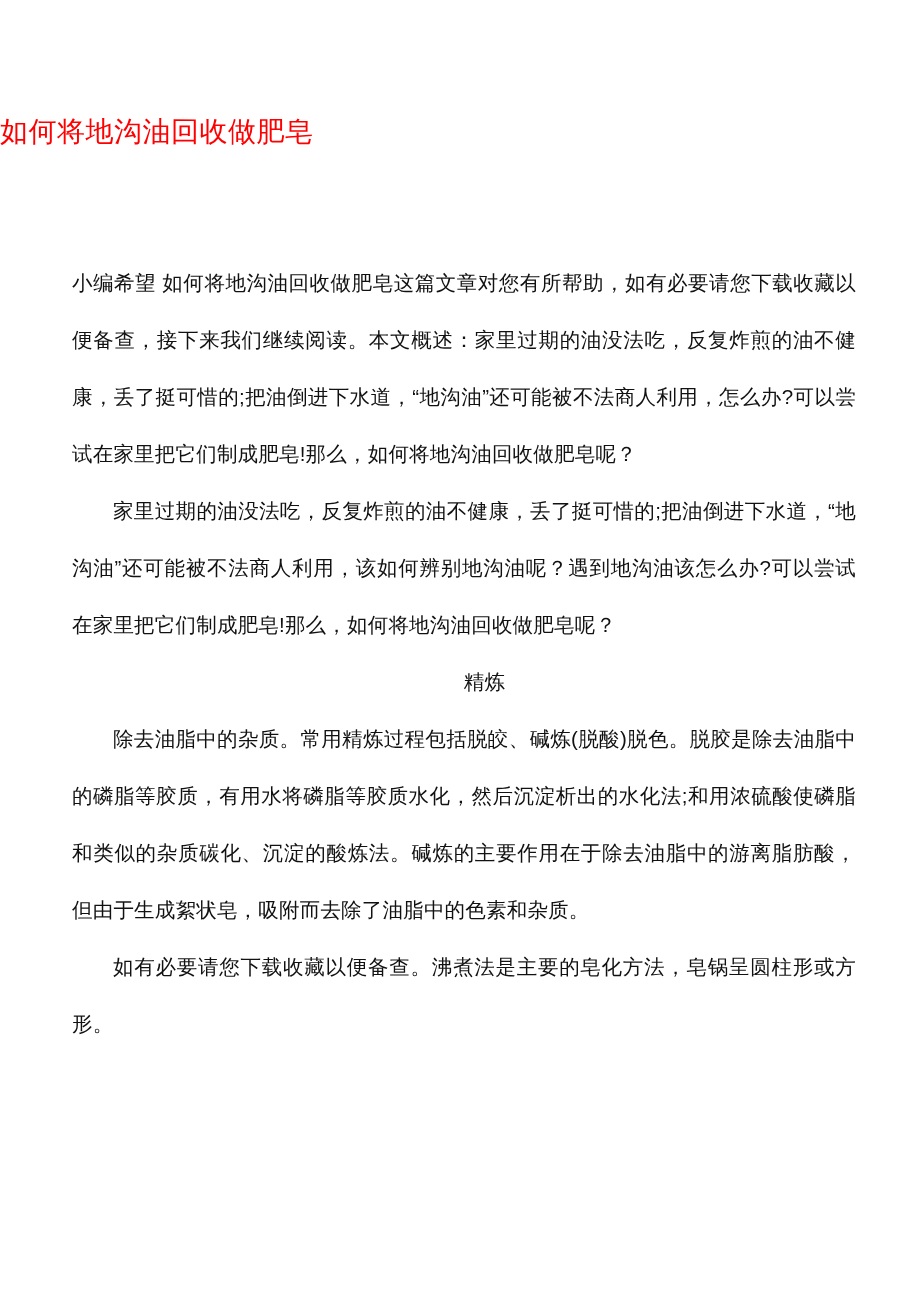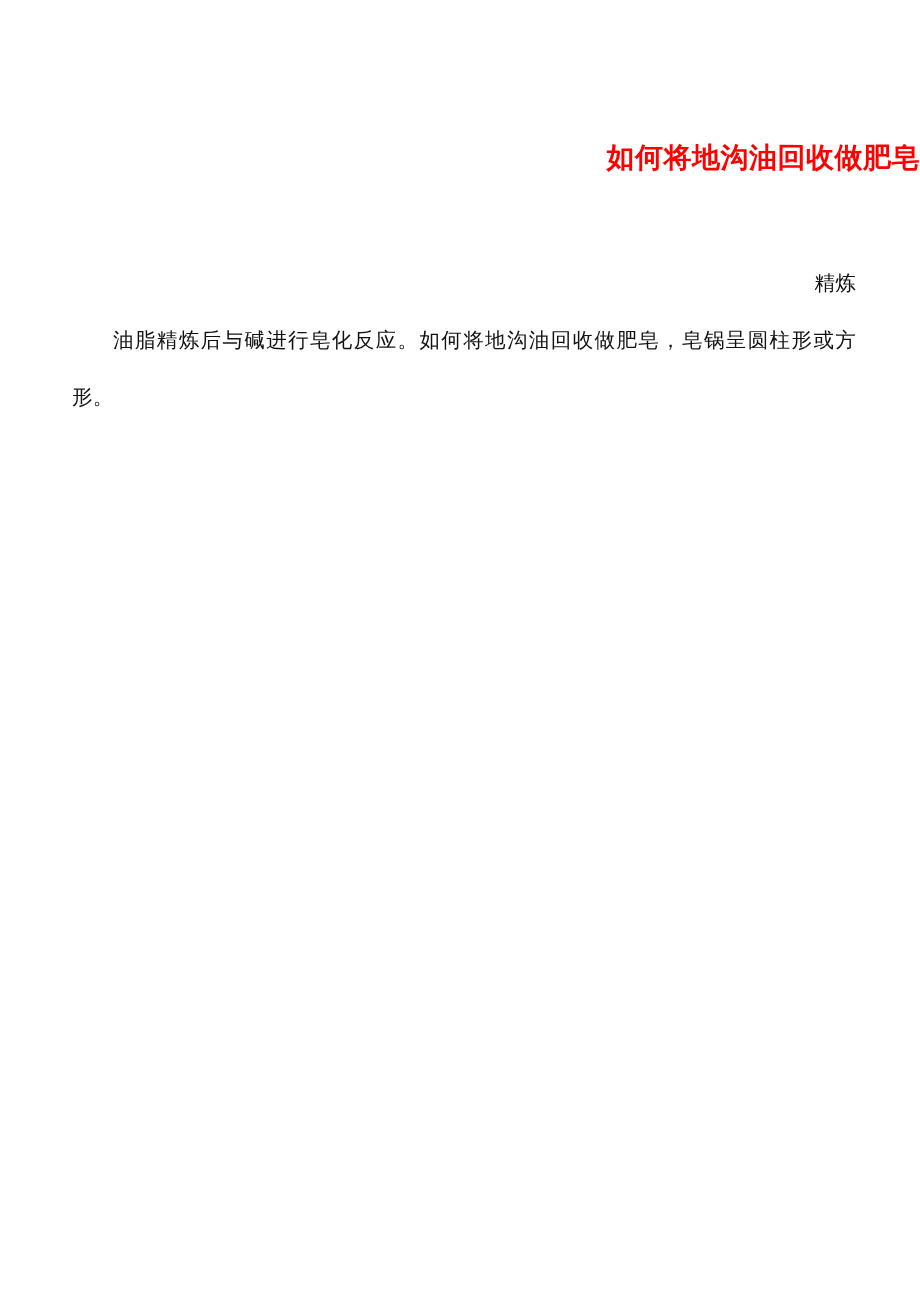--- a/index.html
+++ b/index.html
@@ -19,28 +19,27 @@
     width: 920px;
     height: 1302px;
     box-sizing: border-box;
     background: #ffffff;
   }
   .doc-title {
     position: absolute;
     left: 0;
     top: 112px;
     width: 920px;
-    text-align: right;
+    text-align: left;
     color: #ff0000;
     font-size: 28px;
-    font-weight: bold;
+    font-weight: normal;
     letter-spacing: 0.5px;
     line-height: 40px;
     white-space: nowrap;
-    margin-top: 26px;
   }
   .body-area {
     position: absolute;
     left: 72px;
     top: 254px;
     width: 784px;
   }
   .para {
     margin: 0;
     font-size: 20.5px;
@@ -49,35 +48,38 @@
     text-justify: inter-character;
     letter-spacing: 0.2px;
     word-break: break-all;
     color: #111111;
   }
   .para.indent {
     text-indent: 2em;
   }
   .para.heading {
     text-indent: 2em;
-    text-align: right;
+    text-align: center;
   }
 </style>
 </head>
 <body>
 
 <div class="page">
 
   <div class="doc-title">如何将地沟油回收做肥皂</div>
 
   <div class="body-area">
 
+    <p class="para">小编希望 如何将地沟油回收做肥皂这篇文章对您有所帮助，如有必要请您下载收藏以便备查，接下来我们继续阅读。本文概述：家里过期的油没法吃，反复炸煎的油不健康，丢了挺可惜的;把油倒进下水道，“地沟油”还可能被不法商人利用，怎么办?可以尝试在家里把它们制成肥皂!那么，如何将地沟油回收做肥皂呢？</p>
 
+    <p class="para indent">家里过期的油没法吃，反复炸煎的油不健康，丢了挺可惜的;把油倒进下水道，“地沟油”还可能被不法商人利用，该如何辨别地沟油呢？遇到地沟油该怎么办?可以尝试在家里把它们制成肥皂!那么，如何将地沟油回收做肥皂呢？</p>
 
     <p class="para heading">精炼</p>
 
+    <p class="para indent">除去油脂中的杂质。常用精炼过程包括脱皎、碱炼(脱酸)脱色。脱胶是除去油脂中的磷脂等胶质，有用水将磷脂等胶质水化，然后沉淀析出的水化法;和用浓硫酸使磷脂和类似的杂质碳化、沉淀的酸炼法。碱炼的主要作用在于除去油脂中的游离脂肪酸，但由于生成絮状皂，吸附而去除了油脂中的色素和杂质。</p>
 
 
-    <p class="para indent">油脂精炼后与碱进行皂化反应。如何将地沟油回收做肥皂，皂锅呈圆柱形或方形。</p>
+    <p class="para indent">如有必要请您下载收藏以便备查。沸煮法是主要的皂化方法，皂锅呈圆柱形或方形。</p>
 
 
   </div>
 </div>
 
 </body></html>

